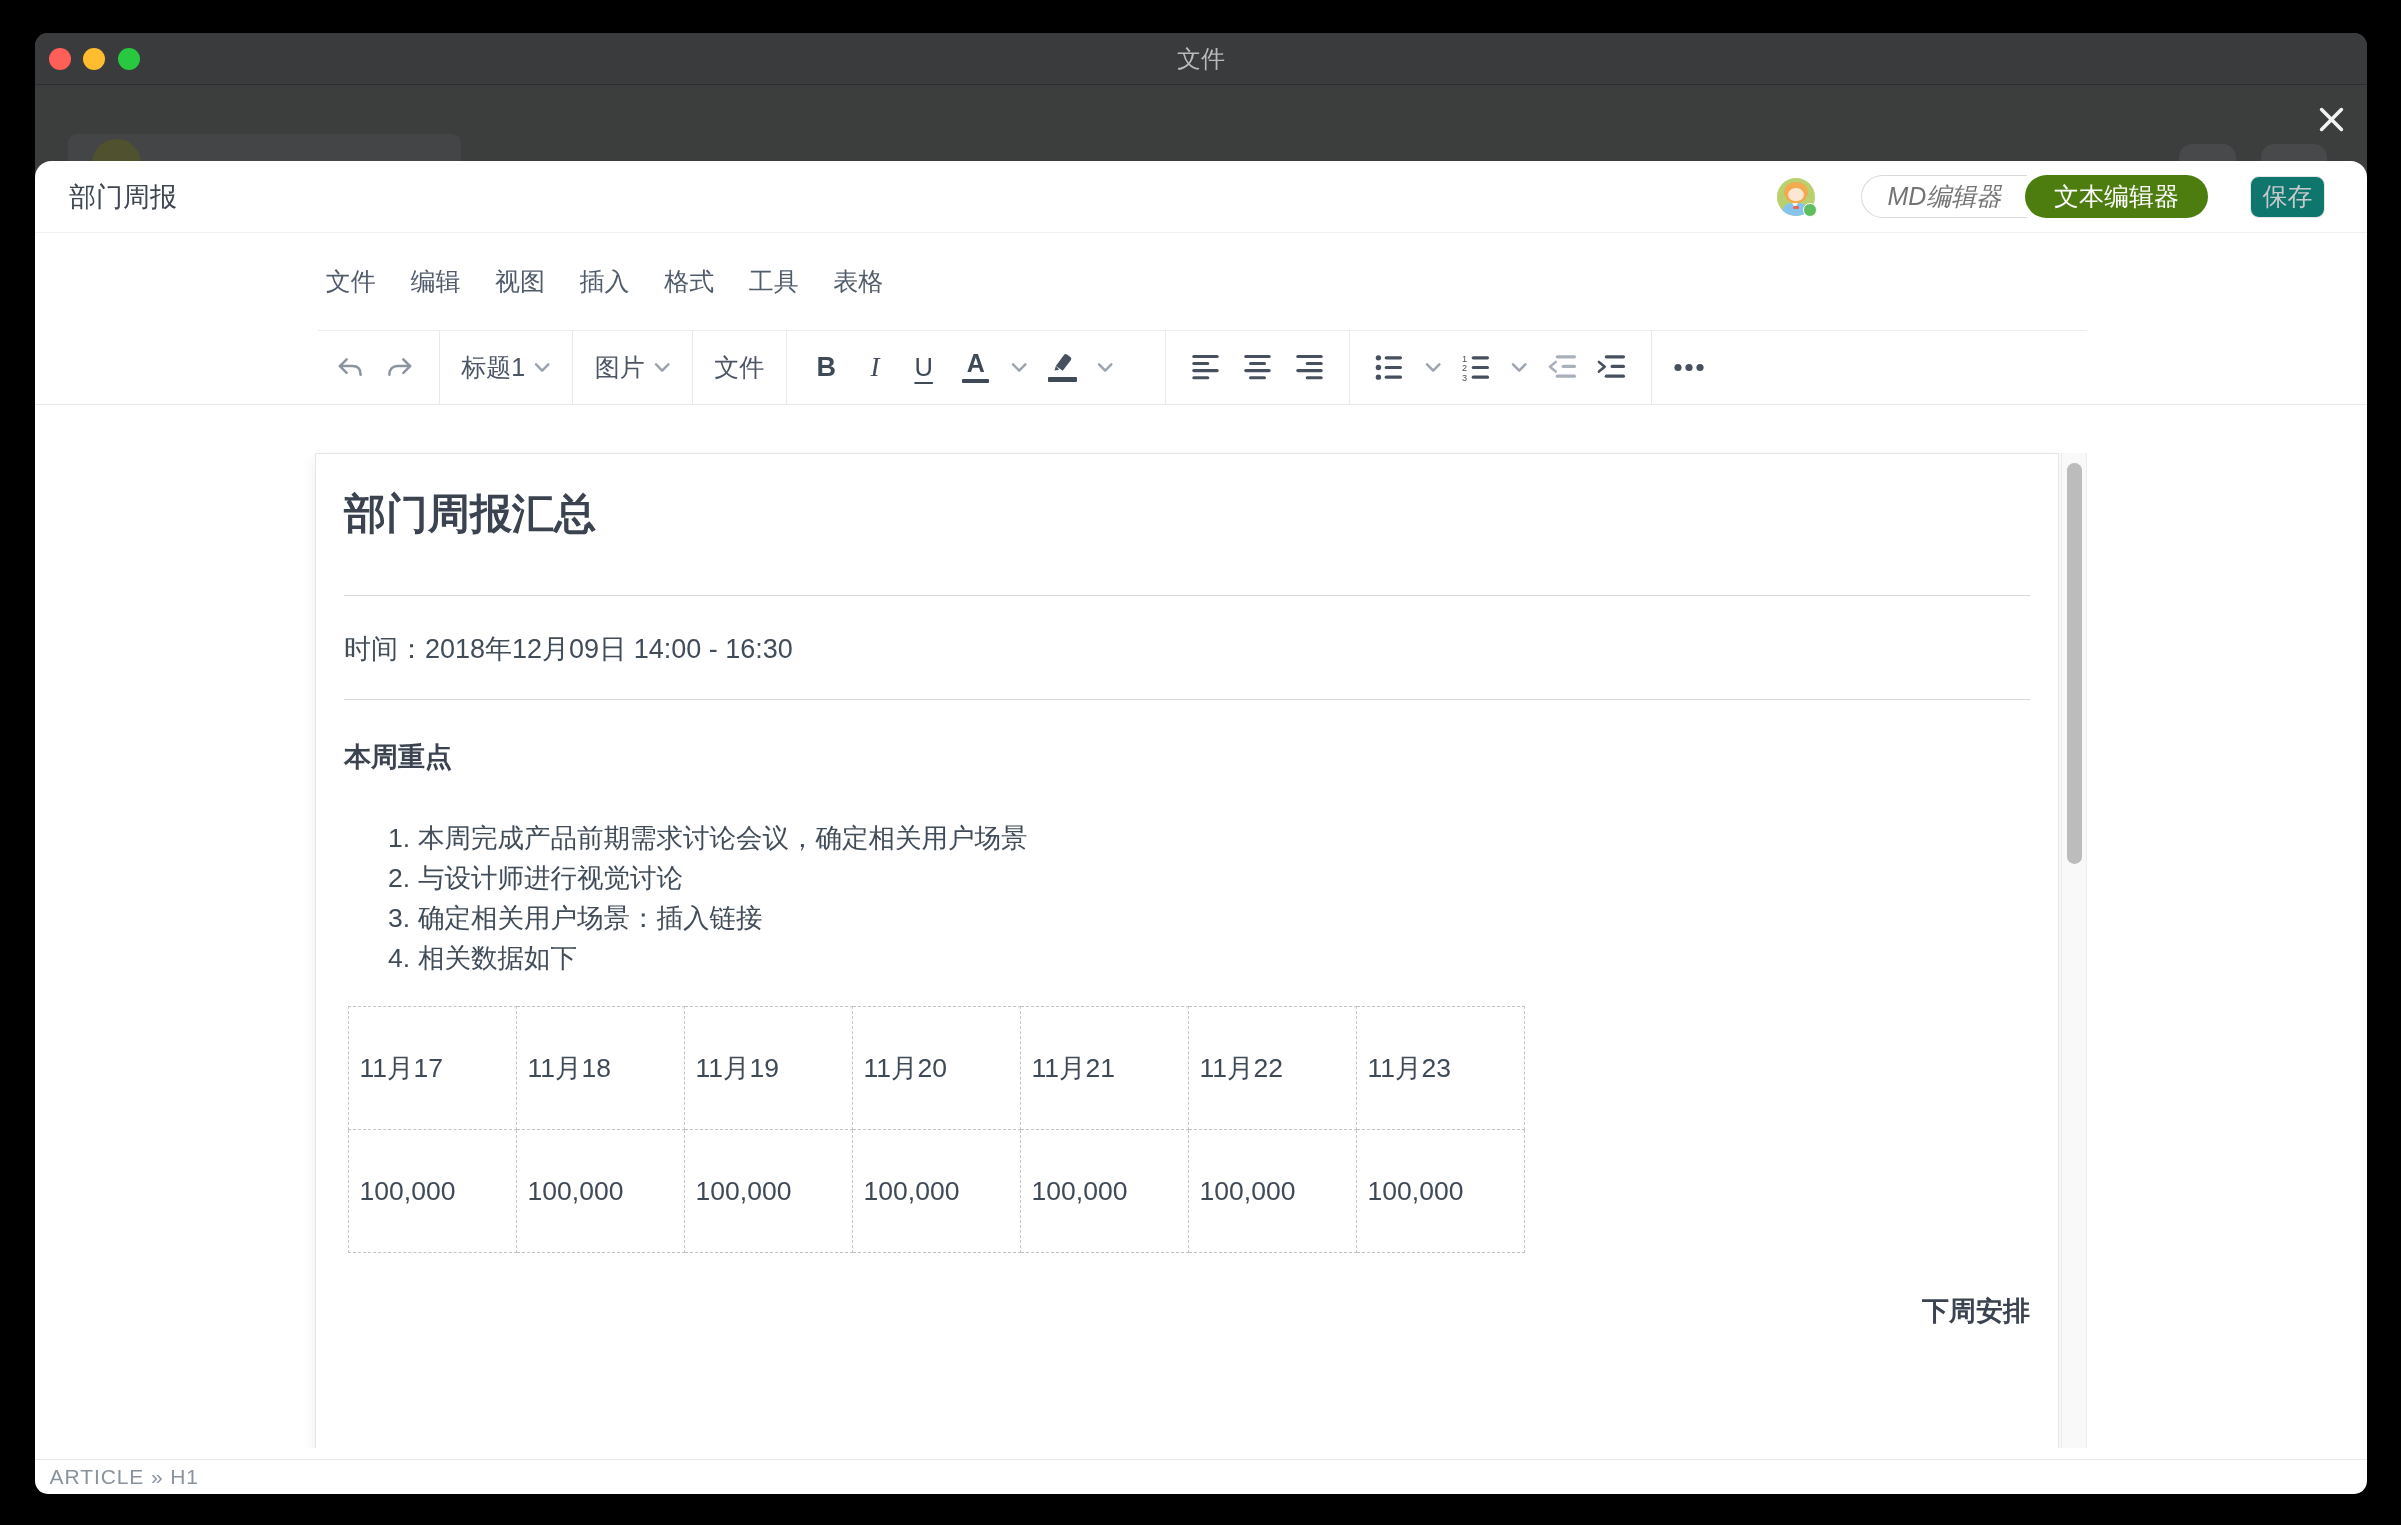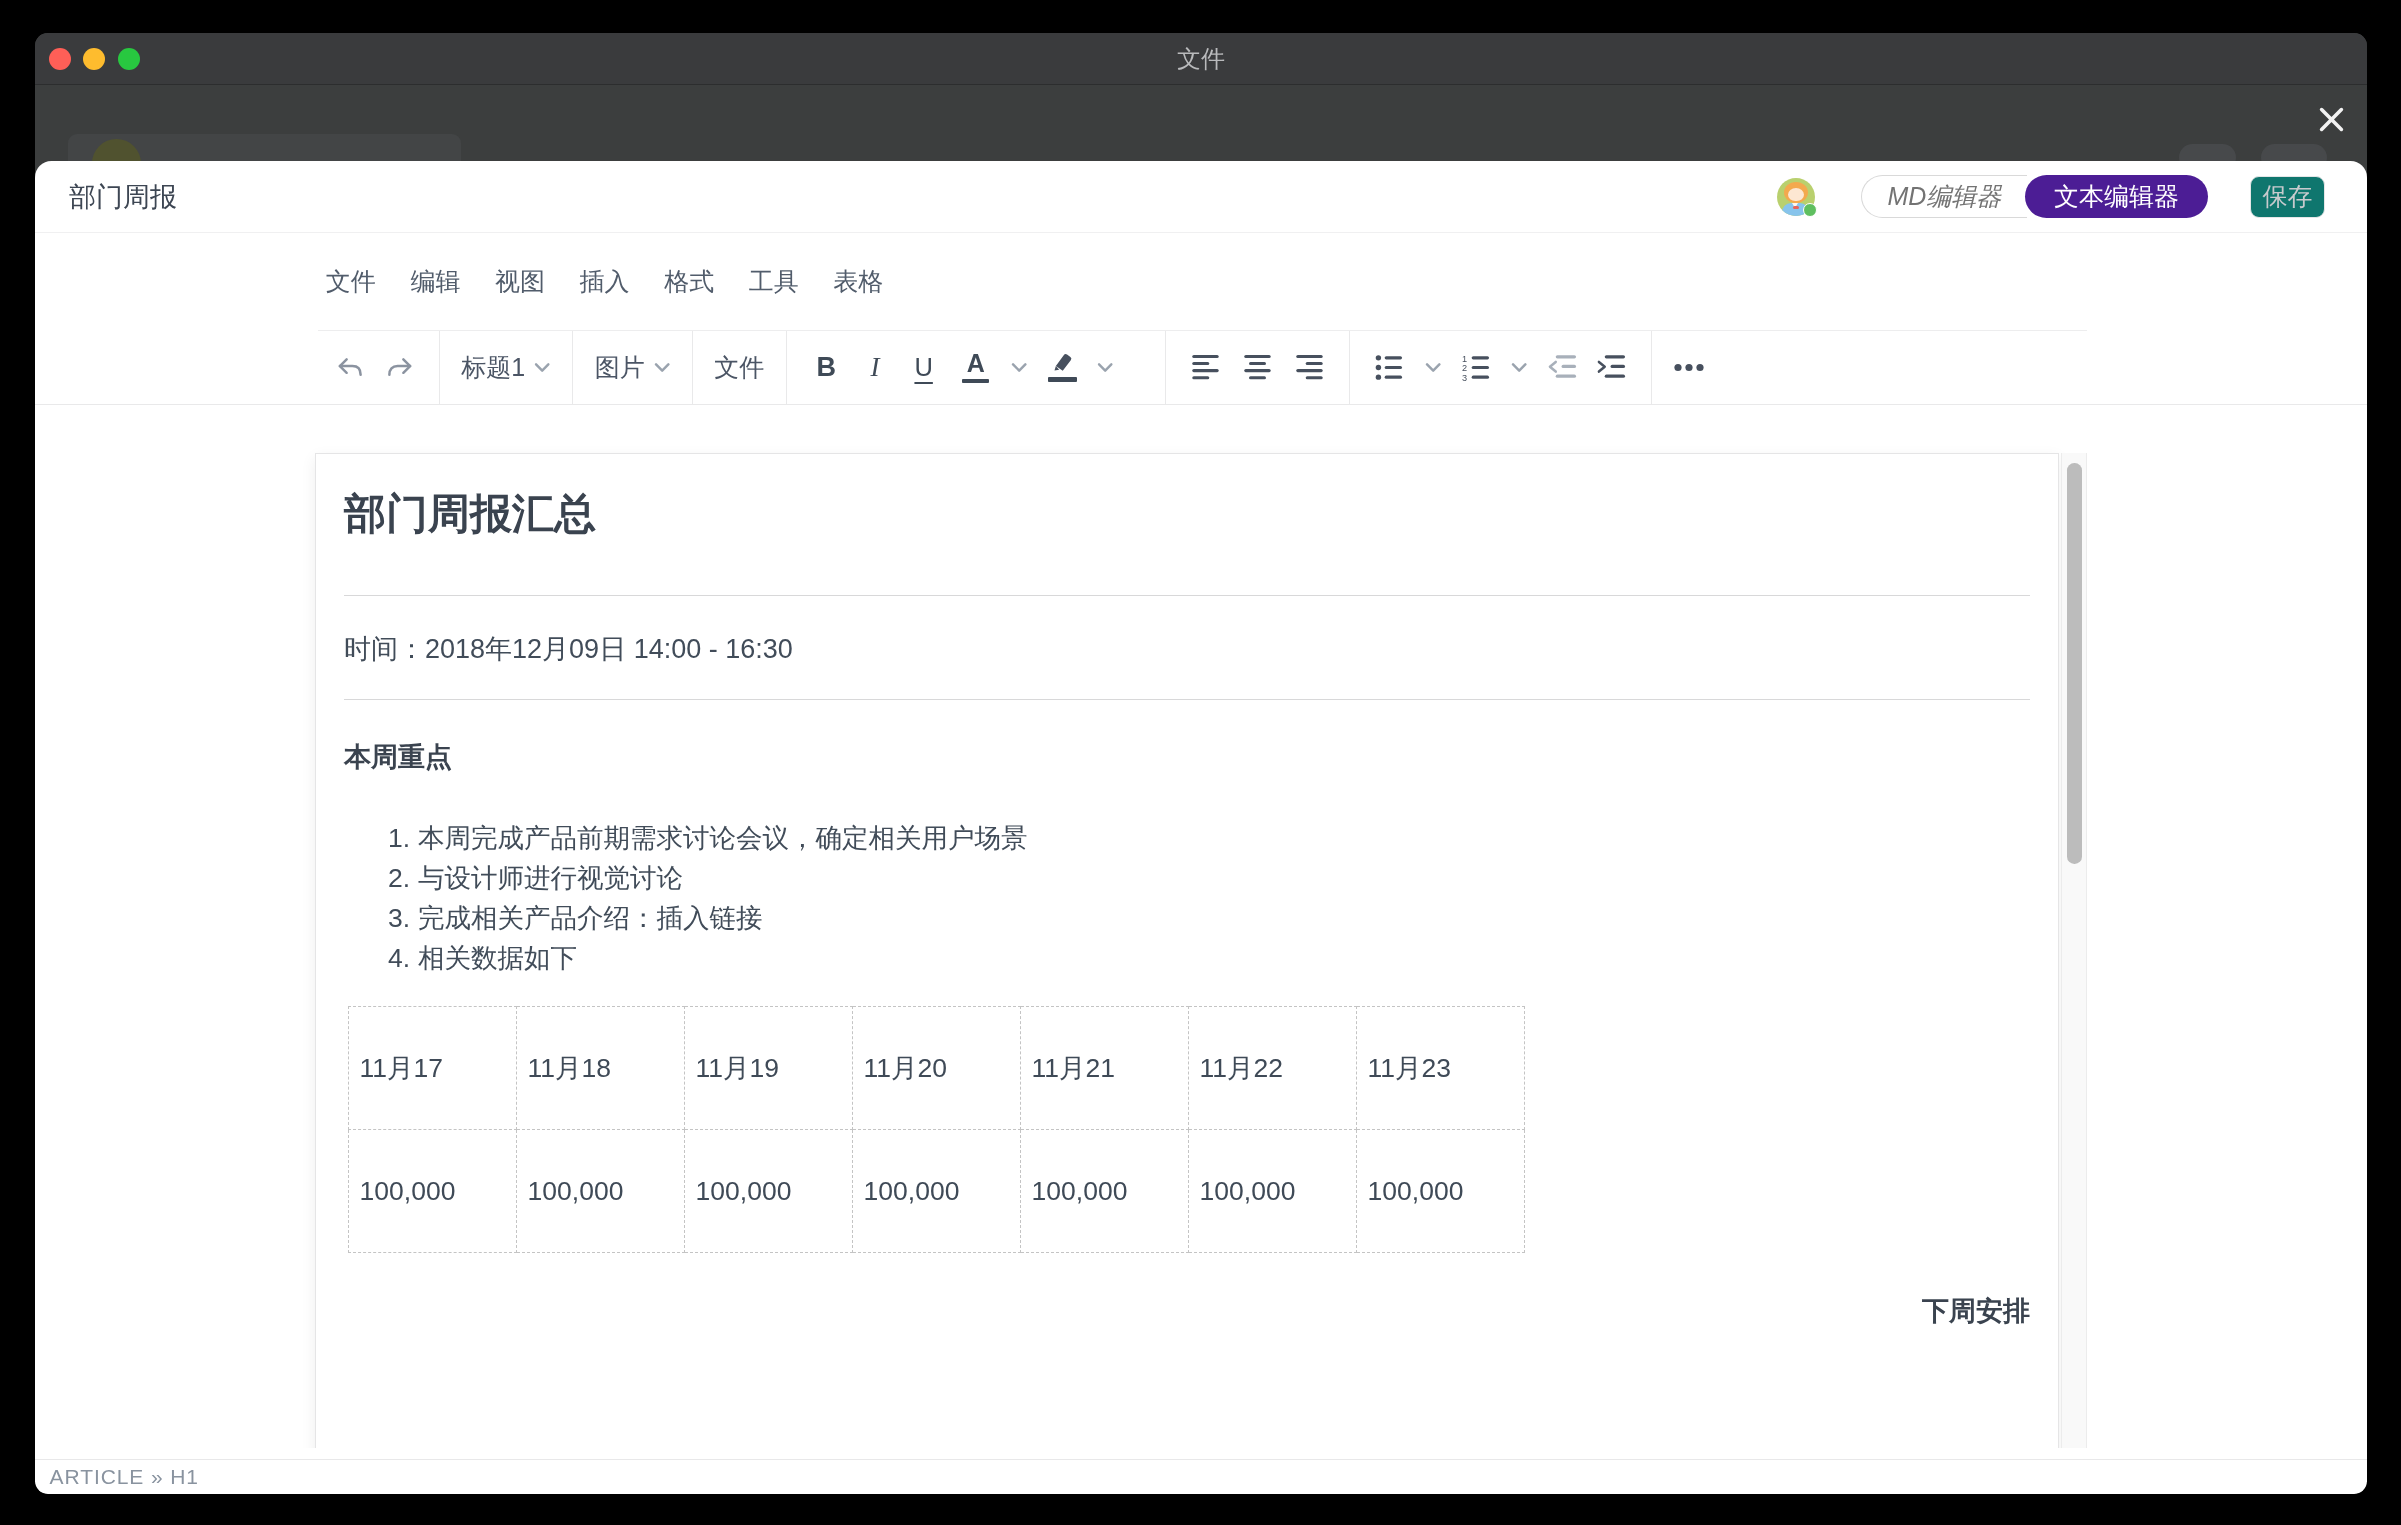--- a/index.html
+++ b/index.html
@@ -158,21 +158,21 @@
           <div class="av-hair"></div>
           <div class="av-face"></div>
           <div class="av-body"></div>
           <div class="av-collar"></div>
           <div class="av-bow"></div>
         </div>
         <div class="av-dot" style="background:#5fbf60;"></div>
       </div>
       <div class="seg">
         <div class="seg-md">MD编辑器</div>
-        <div class="seg-text" style="background:#4c1d95;">文本编辑器</div>
+        <div class="seg-text" style="background:#4d7c0f;">文本编辑器</div>
       </div>
       <div class="save-btn">保存</div>
     </div>
 
     <div class="menubar">
       <span class="menu-item">文件</span>
       <span class="menu-item">编辑</span>
       <span class="menu-item">视图</span>
       <span class="menu-item">插入</span>
       <span class="menu-item">格式</span>
@@ -388,21 +388,21 @@
           <li class="doc-li">
             <span class="li-num">1.</span>
             <span>本周完成产品前期需求讨论会议，确定相关用户场景</span>
           </li>
           <li class="doc-li">
             <span class="li-num">2.</span>
             <span>与设计师进行视觉讨论</span>
           </li>
           <li class="doc-li">
             <span class="li-num">3.</span>
-            <span>完成相关产品介绍：插入链接</span>
+            <span>确定相关用户场景：插入链接</span>
           </li>
           <li class="doc-li">
             <span class="li-num">4.</span>
             <span>相关数据如下</span>
           </li>
         </ol>
 
         <table class="data-table">
           <tbody>
             <tr>

